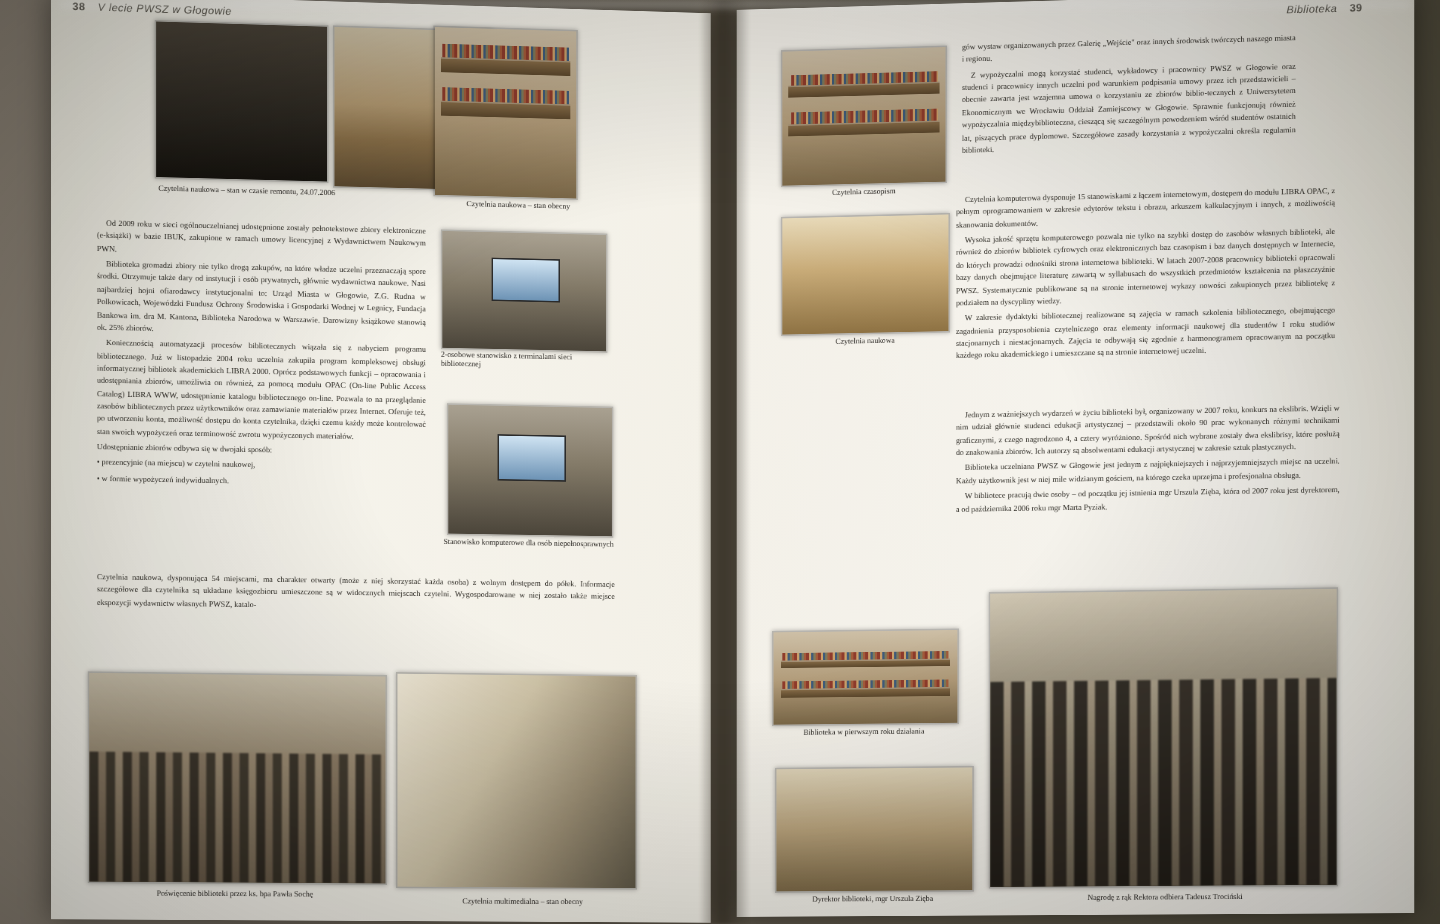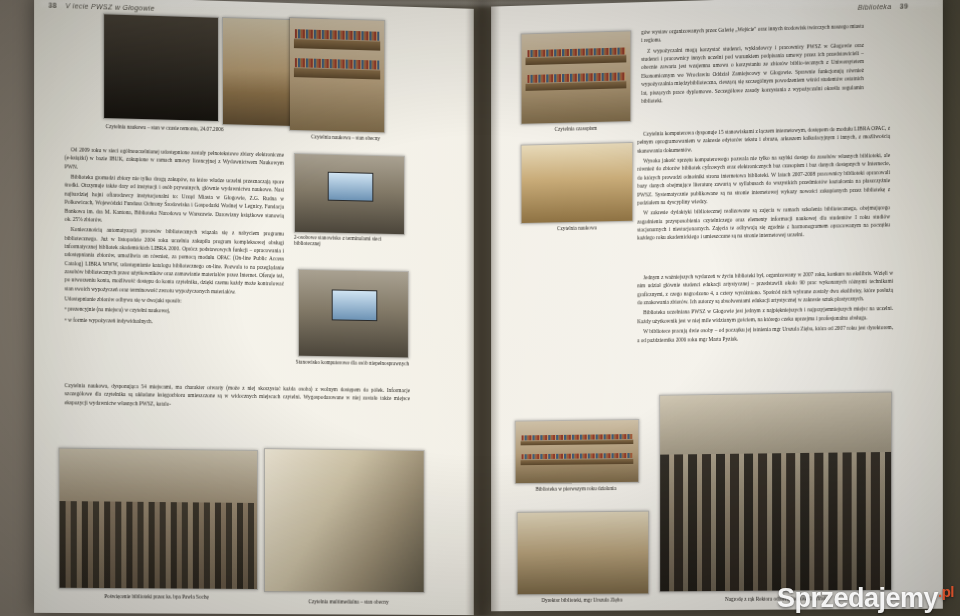--- a/index.html
+++ b/index.html
@@ -323,16 +323,13 @@
       </div>
       <div class="cap" style="left:180px; top:596px; width:215px;">Nagrodę z rąk Rektora odbiera Tadeusz Trociński</div>
     </div>
 
     <div class="gutter"></div>
     <div class="page-edge-top"></div>
   </div>
 
   <div class="shadow-vign"></div>
 
-  <div class="watermark">
-    <span>Sprzedajemy</span><span class="dotpl">.pl</span>
-  </div>
 </div>
 
 </body></html>

